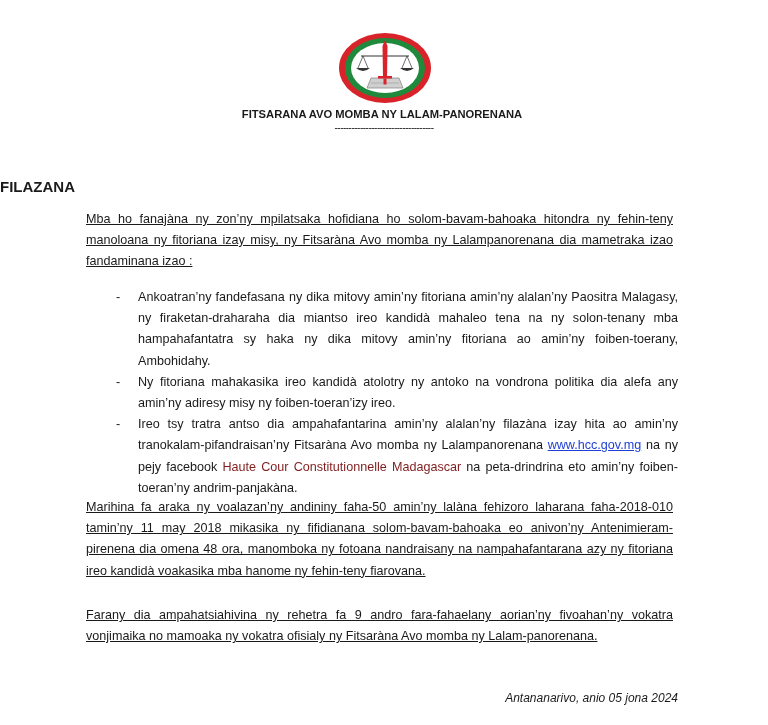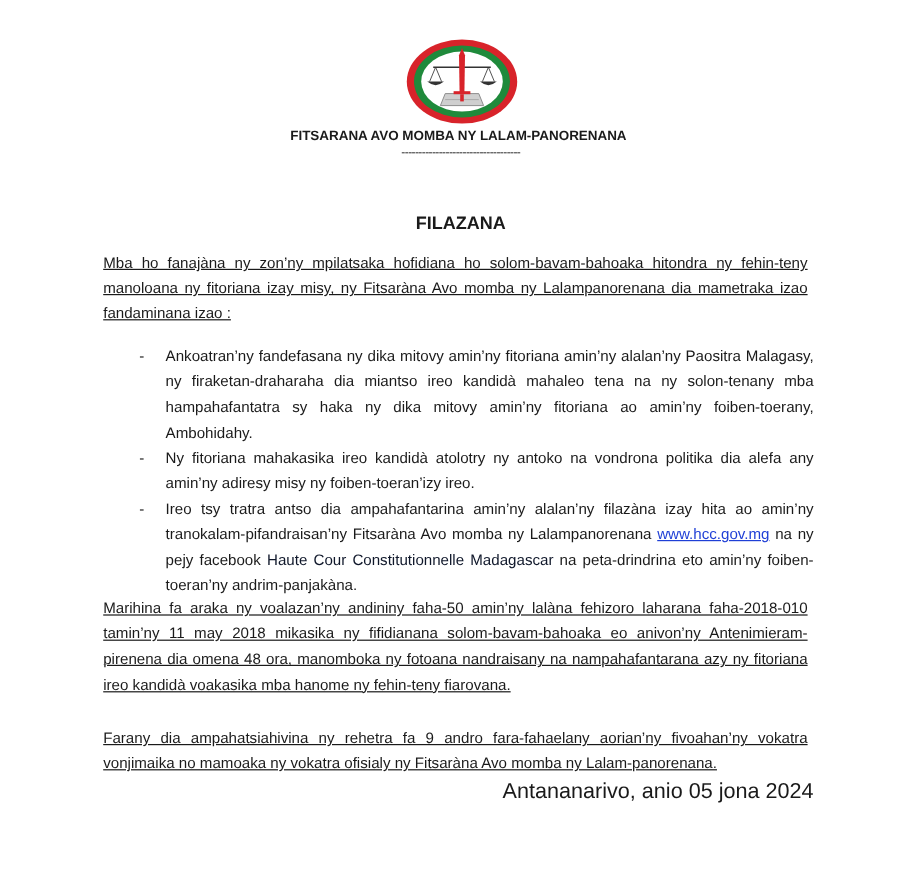--- a/index.html
+++ b/index.html
@@ -14,43 +14,43 @@
     .org-name {
       position: absolute; left: 0; width: 764px; top: 108px;
       text-align: center; font-weight: bold; font-size: 11.2px; letter-spacing: 0;
     }
     .org-rule {
       position: absolute; left: 0; width: 768px; top: 122px;
       text-align: center; font-size: 10px; letter-spacing: -0.5px; line-height: 12px;
     }
     .doc-title {
       position: absolute; left: 0; width: 768px; top: 178px;
-      text-align: center; font-weight: bold; font-size: 15px;
+      text-align: left; font-weight: bold; font-size: 15px;
     }
     .para {
       position: absolute; left: 86px; width: 587px;
       font-size: 12.6px; line-height: 21.2px; text-align: justify; text-decoration: underline;
     }
     .p1 { top: 209px; }
     .bullets { position: absolute; left: 91px; width: 587px; top: 287px; }
     .bullet {
       position: relative; padding-left: 47px;
       font-size: 12.6px; line-height: 21.2px; text-align: justify;
     }
     .bullet .dash {
       position: absolute; left: 25px; top: 0;
     }
     .p2 { top: 497px; }
     .p3 { top: 605px; }
     .signoff {
-      position: absolute; right: 90px; top: 649px;
-      font-size: 18px; line-height: 21px;
+      position: absolute; right: 90px; top: 688px;
+      font-size: 12px; font-style: italic; line-height: 21px;
     }
     a.url { color: #1f3fd6; }
-    .fb { color: #0f172a; }
+    .fb { color: #7f1d1d; }
   </style>
 </head>
 <body>
 
 <div class="logo">
   <svg width="96" height="72" viewBox="0 0 96 72">
     <ellipse cx="48" cy="36" rx="46" ry="35" fill="#d8232a"></ellipse>
     <ellipse cx="48" cy="36" rx="40" ry="30" fill="#1f8a3b"></ellipse>
     <ellipse cx="48" cy="36" rx="34" ry="25" fill="#ffffff"></ellipse>
 

